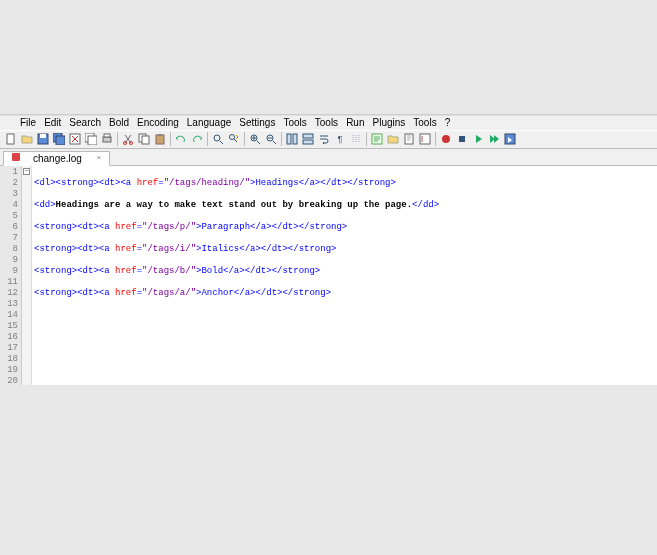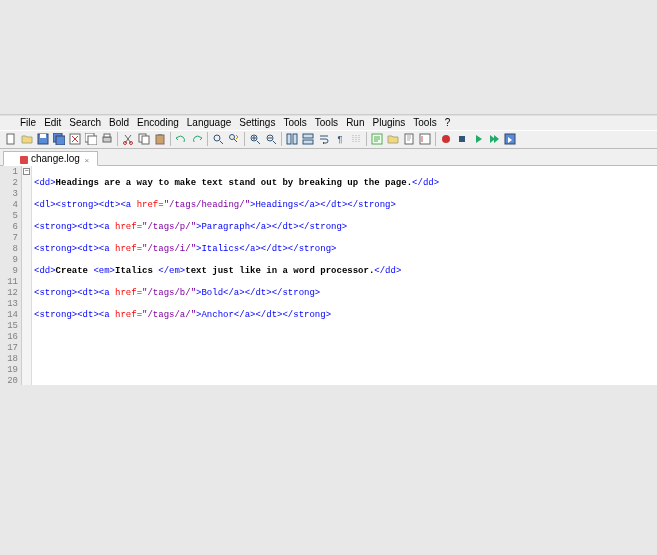--- a/index.html
+++ b/index.html
@@ -65,24 +65,24 @@
     padding: 2px 3px 0 3px;
     display: flex;
     border-bottom: 1px solid #bbb;
   }
   .tab {
     font-family: Tahoma, Arial, sans-serif;
     font-size: 10px;
     background: #fff;
     border: 1px solid #bbb;
     border-bottom: 1px solid #fff;
-    padding: 1px 6px 1px 16px;
+    padding: 1px 6px 1px 8px;
     display: flex;
-    align-items: flex-end;
-    gap: 3px;
+    align-items: flex-start;
+    gap: 13px;
     margin-bottom: -1px;
   }
   .tab-icon {
     width: 8px; height: 8px;
     background: #d44;
     border-radius: 1px;
   }
   .tab-close {
     width: 8px; height: 8px;
     display: inline-flex;
@@ -379,25 +379,24 @@
         <div>19</div>
         <div>20</div>
         <div>21</div>
         <div>22</div>
         <div>23</div>
       </div>
       <div class="fold-col">
         <div class="fold-box" style="top:2px">−</div>
       </div>
       <div class="code">
+<div class="ln"><span class="t-br">&lt;dl&gt;&lt;strong&gt;&lt;dt&gt;&lt;a </span><span class="t-at">href</span><span class="t-br">=</span><span class="t-val">"/tags/heading/"</span><span class="t-br">&gt;Headings&lt;/a&gt;&lt;/dt&gt;&lt;/strong&gt;</span></div>
 <div class="ln"><span class="t-br">&lt;dd&gt;</span><span class="t-txt">Headings are a way to make text stand out by breaking up the page.</span><span class="t-br">&lt;/dd&gt;</span></div>
-<div class="ln"><span class="t-br">&lt;dl&gt;&lt;strong&gt;&lt;dt&gt;&lt;a </span><span class="t-at">href</span><span class="t-br">=</span><span class="t-val">"/tags/heading/"</span><span class="t-br">&gt;Headings&lt;/a&gt;&lt;/dt&gt;&lt;/strong&gt;</span></div>
 <div class="ln"><span class="t-br">&lt;strong&gt;&lt;dt&gt;&lt;a </span><span class="t-at">href</span><span class="t-br">=</span><span class="t-val">"/tags/p/"</span><span class="t-br">&gt;Paragraph&lt;/a&gt;&lt;/dt&gt;&lt;/strong&gt;</span></div>
 <div class="ln"><span class="t-br">&lt;strong&gt;&lt;dt&gt;&lt;a </span><span class="t-at">href</span><span class="t-br">=</span><span class="t-val">"/tags/i/"</span><span class="t-br">&gt;Italics&lt;/a&gt;&lt;/dt&gt;&lt;/strong&gt;</span></div>
-<div class="ln"><span class="t-br">&lt;dd&gt;</span><span class="t-txt">Create </span><span class="t-br">&lt;em&gt;</span><span class="t-txt">Italics </span><span class="t-br">&lt;/em&gt;</span><span class="t-txt">text just like in a word processor.</span><span class="t-br">&lt;/dd&gt;</span></div>
 <div class="ln"><span class="t-br">&lt;strong&gt;&lt;dt&gt;&lt;a </span><span class="t-at">href</span><span class="t-br">=</span><span class="t-val">"/tags/b/"</span><span class="t-br">&gt;Bold&lt;/a&gt;&lt;/dt&gt;&lt;/strong&gt;</span></div>
 <div class="ln"><span class="t-br">&lt;strong&gt;&lt;dt&gt;&lt;a </span><span class="t-at">href</span><span class="t-br">=</span><span class="t-val">"/tags/a/"</span><span class="t-br">&gt;Anchor&lt;/a&gt;&lt;/dt&gt;&lt;/strong&gt;</span></div>
 
 
 
 
 
 
 
 

